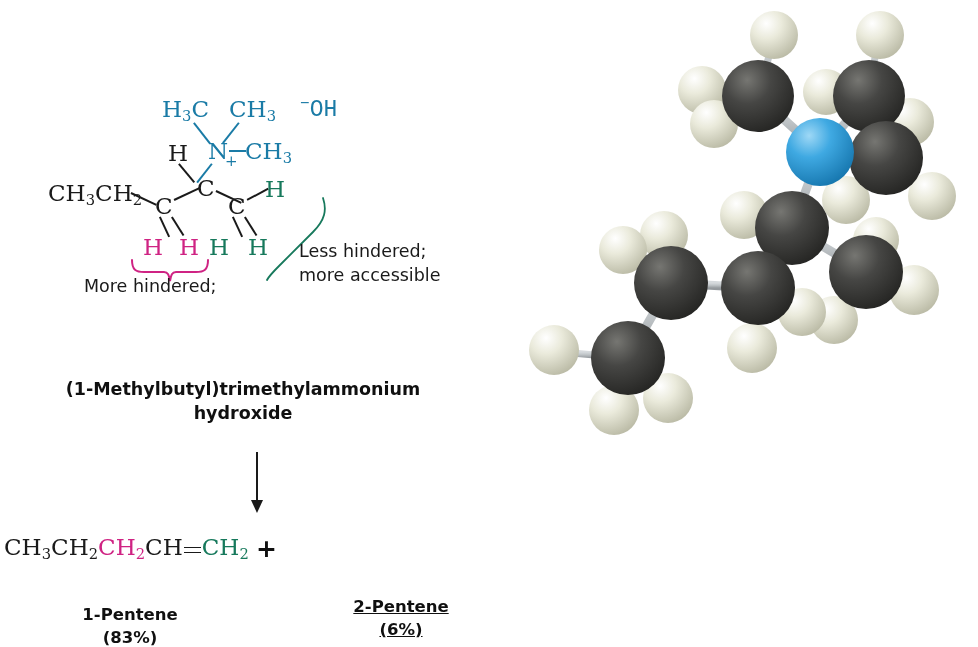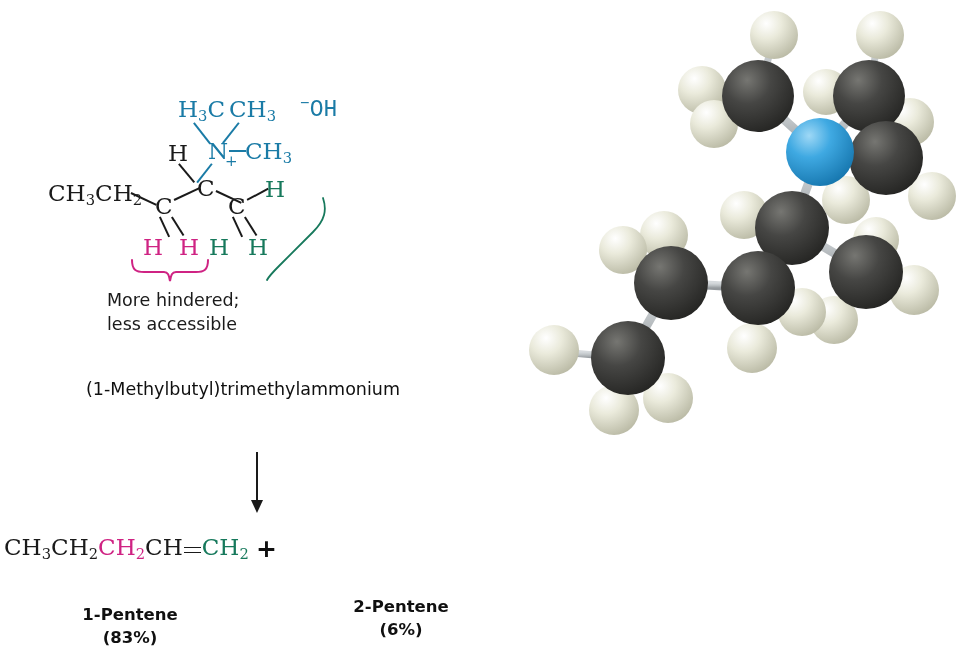--- a/index.html
+++ b/index.html
@@ -59,21 +59,21 @@
   .annot {
     font-family: "DejaVu Sans", sans-serif;
     font-size: 17.5px;
     line-height: 1.35;
     color: #1a1a1a;
     white-space: nowrap;
   }
   .name-label {
     font-family: "DejaVu Sans", sans-serif;
     font-size: 17.5px;
-    font-weight: normal;
+    font-weight: bold;
     line-height: 1.35;
     text-align: center;
     color: #101010;
     white-space: nowrap;
   }
   .prod-label {
     font-family: "DejaVu Sans", sans-serif;
     font-size: 16.5px;
     font-weight: bold;
     line-height: 1.4;
@@ -120,21 +120,21 @@
   .dbond i.b { top: 14px; }
 
   
   #model-stage { position: absolute; left: 486px; top: 0; width: 492px; height: 440px; }
 </style>
 </head>
 <body>
 
 <div class="abs" style="left:0; top:0; width:486px; height:440px;">
 
-  <div class="abs chem teal" style="left:178px; top:98px;">
+  <div class="abs chem teal" style="left:162px; top:98px;">
     <span>H</span><sub>3</sub><span>C</span>
   </div>
 
   <div class="abs chem teal" style="left:229px; top:98px;">
     <span>CH</span><sub>3</sub>
   </div>
 
   <div class="abs chem teal" style="left:300px; top:96px;font-family:Liberation Mono, monospace;">
     <sup>−</sup><span>OH</span>
   </div>
@@ -207,28 +207,32 @@
   </div>
 
   <svg class="abs" style="left:130px; top:258px;" width="80" height="26" viewBox="0 0 80 26">
     <path d="M2,2 C2,12 6,14 14,14 L34,14 C38,14 39,17 40,23 C41,17 42,14 46,14 L66,14 C74,14 78,12 78,2" fill="none" stroke="#cf2383" stroke-width="2" stroke-linecap="round"></path>
   </svg>
 
   <svg class="abs" style="left:265px; top:196px;" width="72" height="86" viewBox="0 0 72 86">
     <path d="M58,2 C62,14 60,24 48,36 L14,70 C8,76 4,80 2,84" fill="none" stroke="#17795c" stroke-width="1.8" stroke-linecap="round"></path>
   </svg>
 
-
-  <div class="abs annot" style="left:84px; top:289px;margin-left:23px;">
+  <div class="abs annot" style="left:299px; top:240px;">
+    <div>Less hindered;</div>
+    <div>more accessible</div>
+  </div>
+
+  <div class="abs annot" style="left:84px; top:275px;">
     <div>More hindered;</div>
-    <div>less accessible</div>
   </div>
 
   <div class="abs name-label" style="left:0px; top:378px; width:486px;">
     <div>(1-Methylbutyl)trimethylammonium</div>
+    <div>hydroxide</div>
   </div>
 </div>
 
 <div class="abs" style="left:249px; top:452px; width:16px; height:62px;">
   <div class="arrow-shaft" style="left:7px; top:0; height:50px;"></div>
   <div class="arrow-head" style="left:1.5px; top:48px;"></div>
 </div>
 
 <div class="abs" style="left:0; top:528px; width:978px; height:40px;padding-left:17px;">
 
@@ -240,21 +244,21 @@
     <span>+</span>
   </div>
 
 </div>
 
 <div class="abs prod-label" style="left:30px; top:603px; width:200px;">
   <div>1-Pentene</div>
   <div>(83%)</div>
 </div>
 
-<div class="abs prod-label" style="left:303px; top:595px; width:196px;">
+<div class="abs prod-label" style="left:303px; top:595px; width:196px;text-decoration:underline;">
   <div>2-Pentene</div>
   <div>(6%)</div>
 </div>
 
 <div id="model-stage">
   <svg width="492" height="440" viewBox="0 0 492 440">
     <defs>
       <radialGradient id="gC" cx="35%" cy="28%" r="78%">
         <stop offset="0%" stop-color="#767672"></stop>
         <stop offset="42%" stop-color="#464644"></stop>

